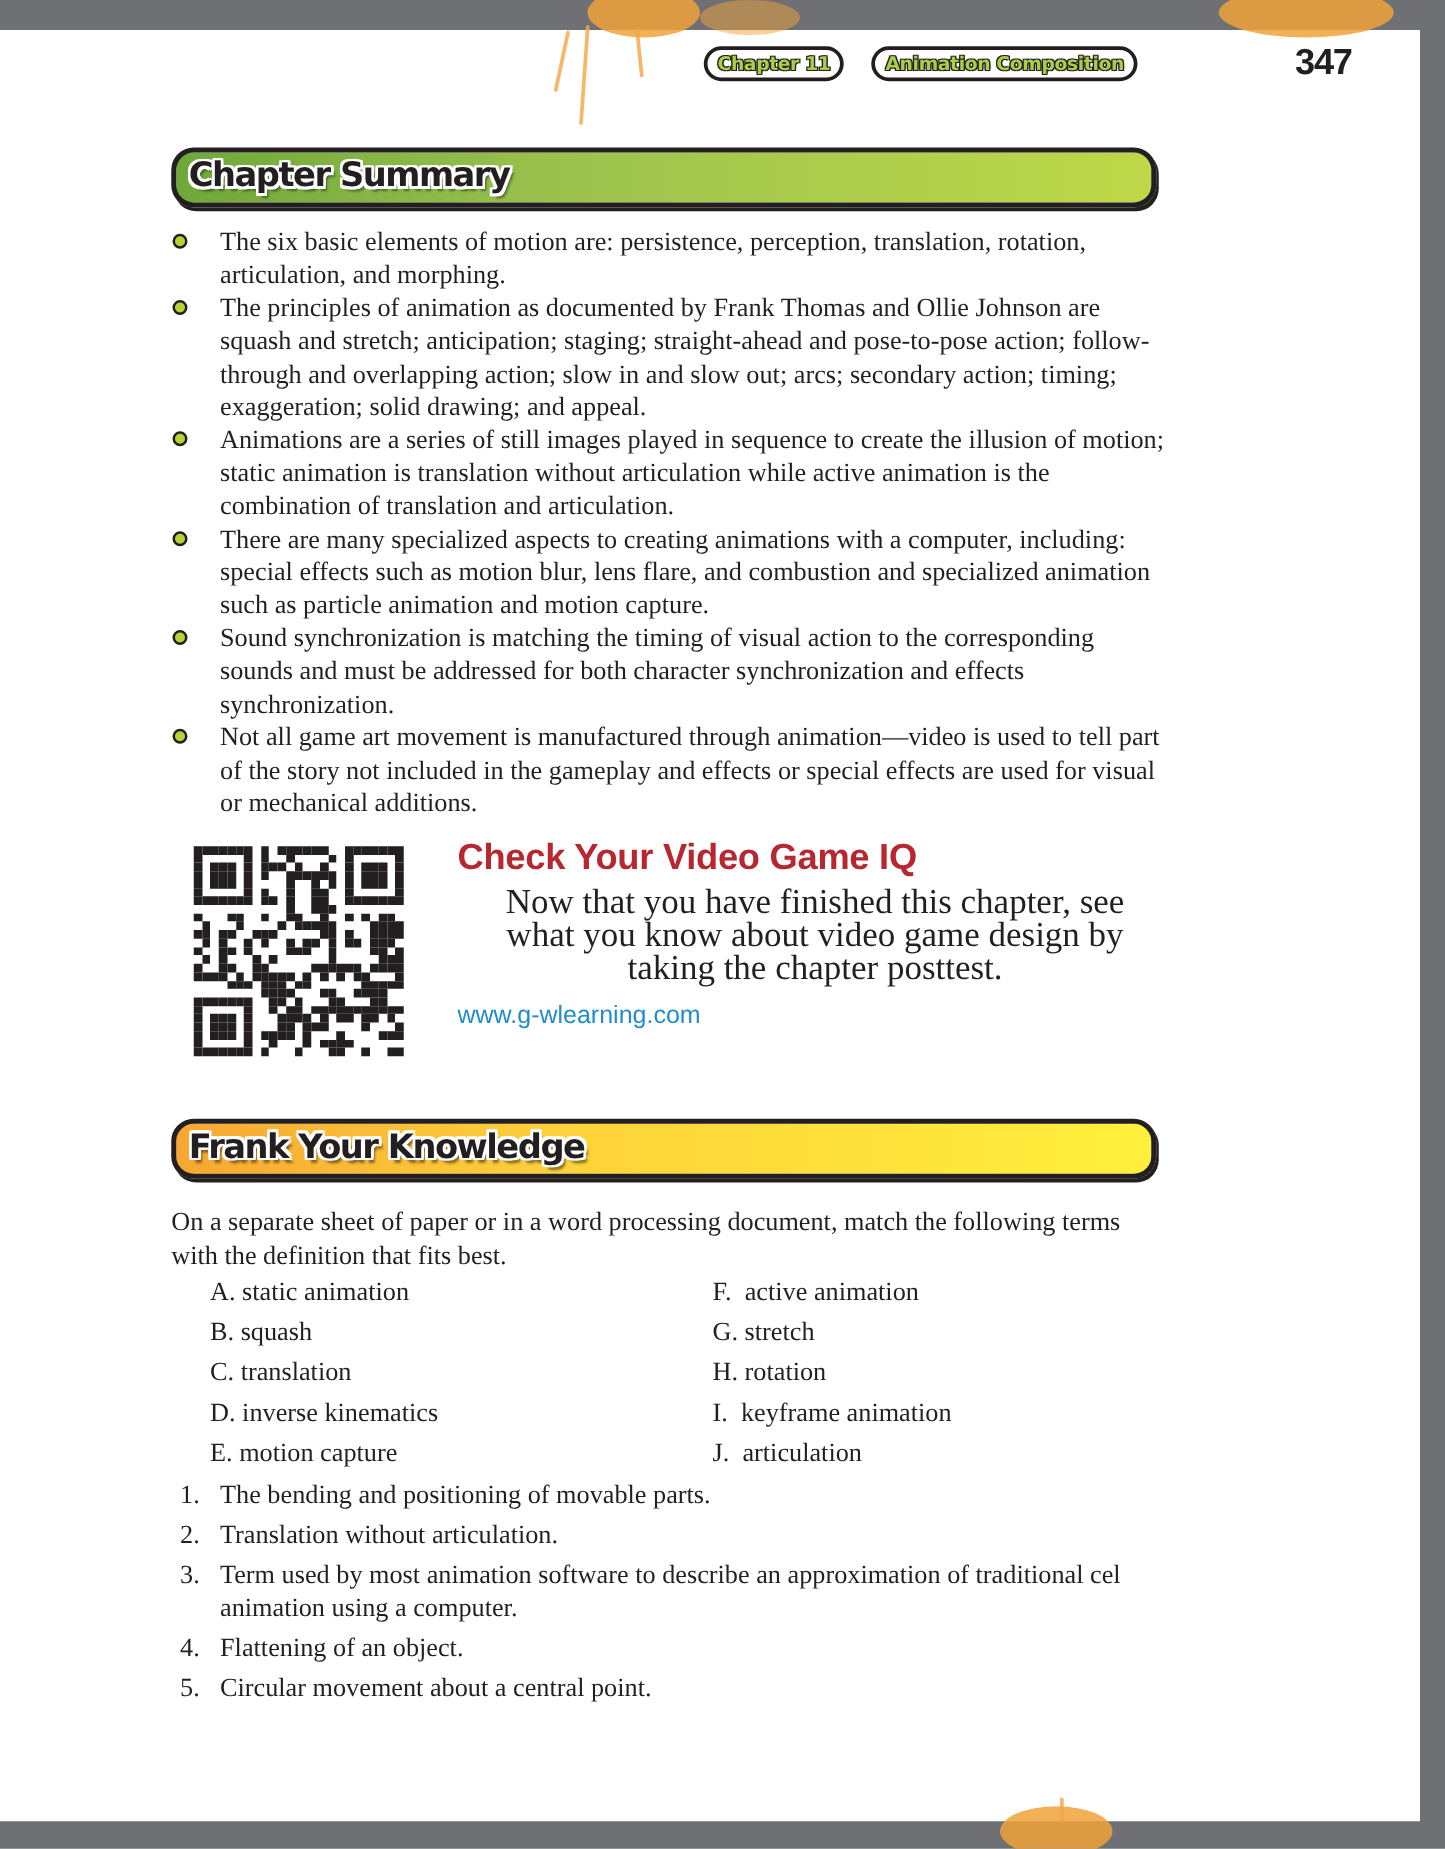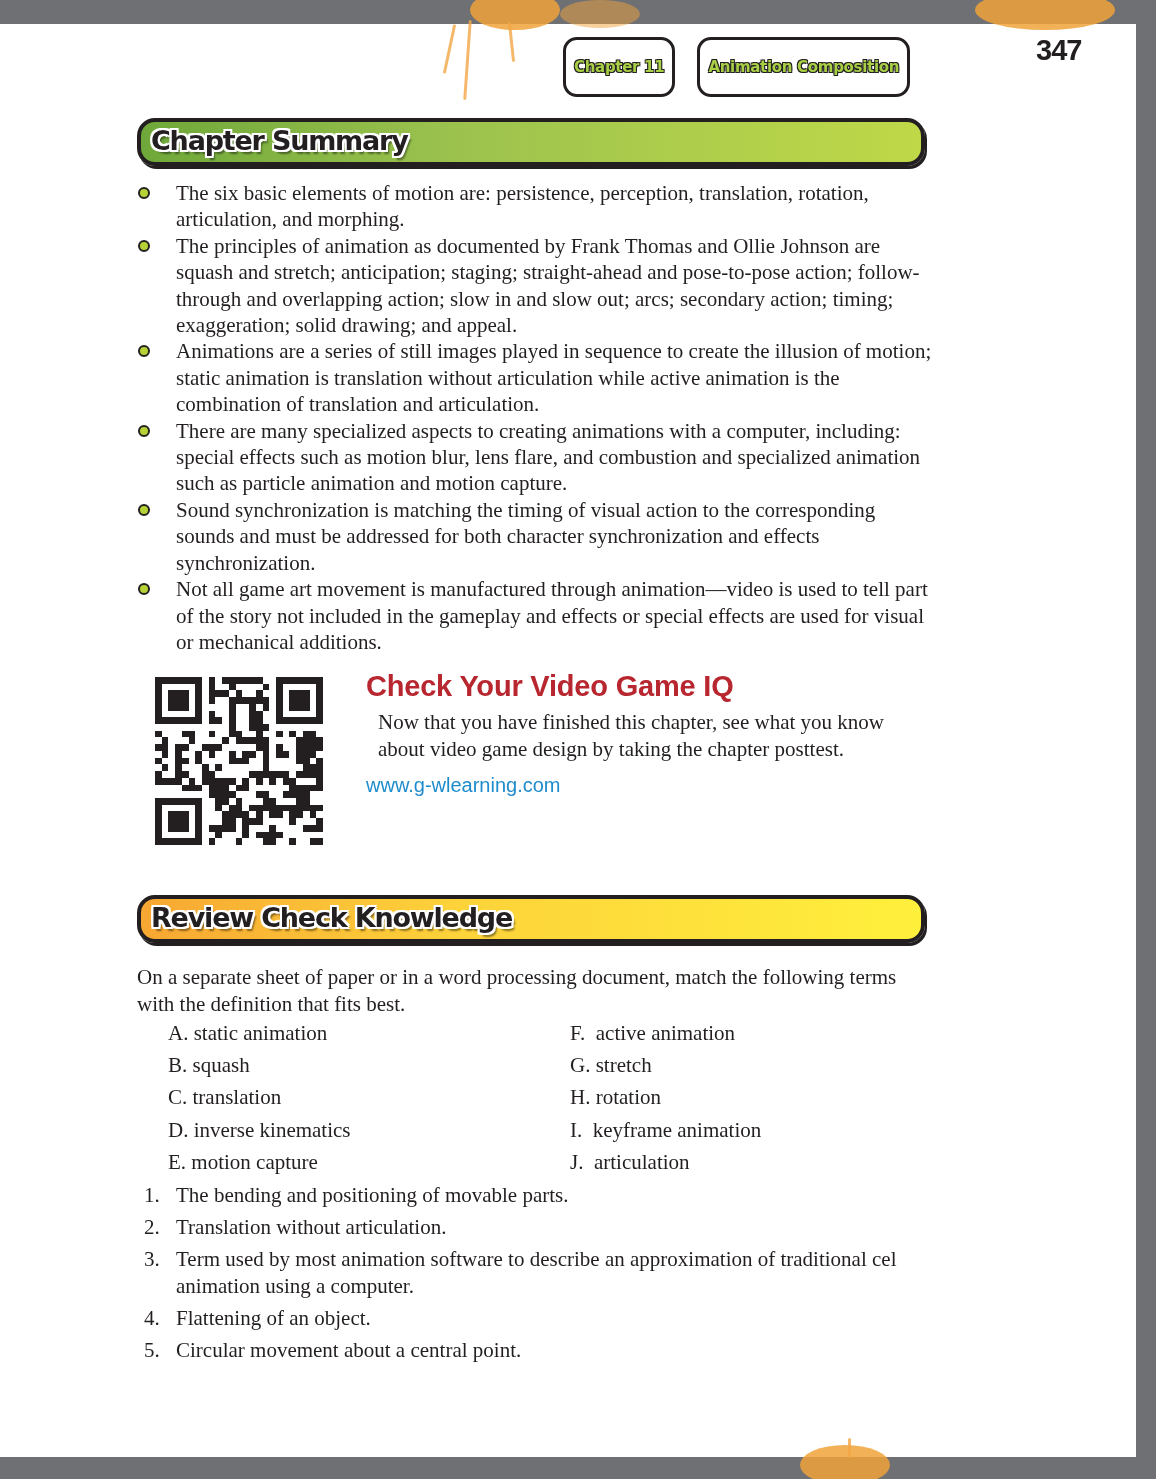--- a/index.html
+++ b/index.html
@@ -15,21 +15,21 @@
   }
   .splat { position: absolute; background: #f0a23a; opacity: .85; border-radius: 50%; }
   .drip { position: absolute; background: #f2a646; width: 3px; border-radius: 2px; opacity: .8; }
 
   .running-head {
     position: absolute; top: 37px; left: 563px; display: flex; gap: 22px; align-items: center;
   }
   .badge {
     font-family: "DejaVu Sans", sans-serif; font-weight: bold; font-size: 15px;
     color: #a8cf45; background: #ffffff;
-    border: 3px solid #231f20; border-radius: 14px; padding: 18px 8px;
+    border: 3px solid #231f20; border-radius: 14px; padding: 2px 8px;
     text-shadow: -1px -1px 0 #231f20, 1px -1px 0 #231f20, -1px 1px 0 #231f20, 1px 1px 0 #231f20;
     letter-spacing: -0.3px;
   }
   .page-number {
     position: absolute; top: 34px; left: 1036px;
     font-family: "Liberation Sans", sans-serif; font-weight: bold; font-size: 29px; color: #231f20;
     letter-spacing: -1px;
   }
 
   .section-bar {
@@ -62,21 +62,21 @@
     position: absolute; left: 155px; top: 677px; width: 168px; height: 168px;
     display: grid; grid-template-columns: repeat(25, 1fr); grid-template-rows: repeat(25, 1fr);
   }
   .qr div.on { background: #231f20; }
 
   .iq-block { position: absolute; left: 366px; top: 670px; width: 560px; }
   .iq-title {
     font-family: "Liberation Sans", sans-serif; font-weight: bold; font-size: 29px; color: #b8262f;
     margin: 0 0 6px 0; letter-spacing: -0.2px;
   }
-  .iq-text { font-size: 21px; line-height: 26.5px; margin: 0 0 6px 12px; }
+  .iq-text { font-size: 28px; line-height: 26.5px; margin: 0 0 6px 12px; text-align: center; }
   .iq-link {
     display: block; font-family: "Liberation Sans", sans-serif; font-size: 20px; color: #1f8ccc;
     text-decoration: none; line-height: 34px;
   }
 
   .review-intro { position: absolute; left: 137px; top: 964px; width: 790px; font-size: 21px; line-height: 26.5px; margin: 0; }
   .terms {
     position: absolute; left: 168px; top: 1021px; width: 700px;
     display: grid; grid-template-columns: 402px 300px; grid-auto-rows: 32.2px; font-size: 21px;
   }
@@ -747,21 +747,21 @@
     <div class="on"></div>
   </div>
 
 <div class="iq-block">
   <h2 class="iq-title">Check Your Video Game IQ</h2>
   <p class="iq-text">Now that you have finished this chapter, see what you know about video game design by taking the chapter posttest.</p>
   <a class="iq-link">www.g-wlearning.com</a>
 </div>
 
 <div class="section-bar yellow">
-  <span class="section-title">Review Check Knowledge</span>
+  <span class="section-title">Frank Your Knowledge</span>
 </div>
 
 <p class="review-intro">On a separate sheet of paper or in a word processing document, match the following terms with the definition that fits best.</p>
 
 <div class="terms">
   <div><span>A.</span> <span>static animation</span></div>
   <div><span>F.</span>&nbsp; <span>active animation</span></div>
   <div><span>B.</span> <span>squash</span></div>
   <div><span>G.</span> <span>stretch</span></div>
   <div><span>C.</span> <span>translation</span></div>

